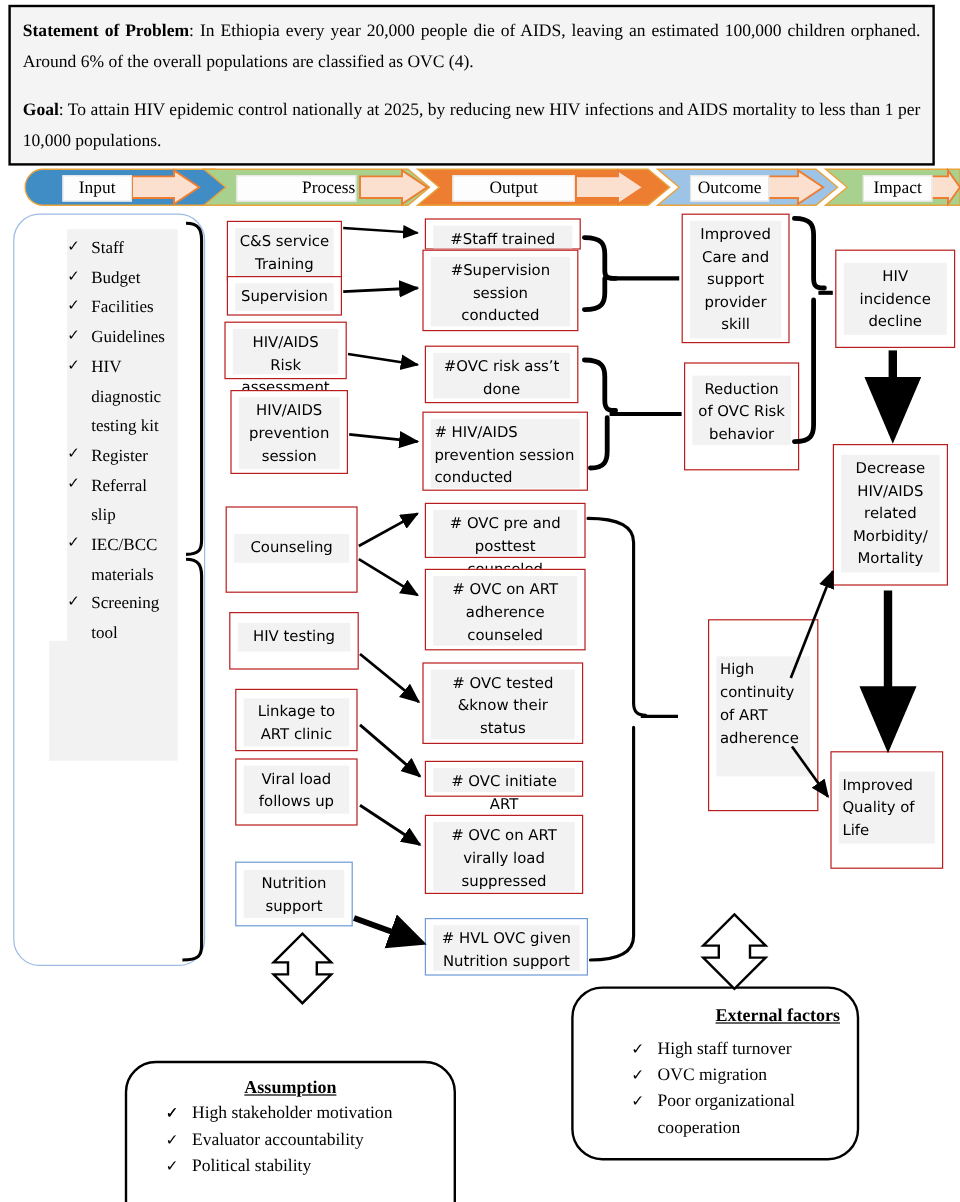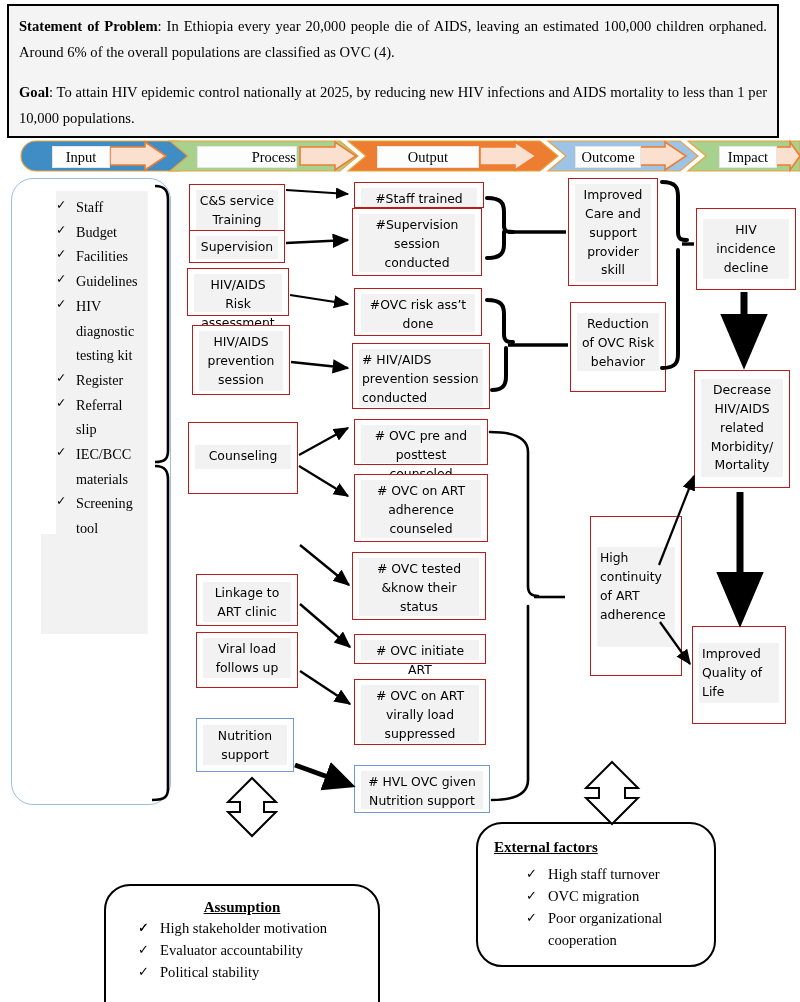--- a/index.html
+++ b/index.html
@@ -133,20 +133,23 @@
 assessment</div>
     </div>
   <div class="node" style="left:192px;top:325px;width:98px;height:70px;">
       <div class="inner" style="height: 60px; white-space: pre-line;">HIV/AIDS
 prevention
 session</div>
     </div>
   <div class="node" style="left:188px;top:422px;width:110px;height:72px;">
       <div class="inner" style="top: 22px; height: 24px; white-space: pre-line;">Counseling</div>
     </div>
+  <div class="node" style="left:191px;top:510px;width:108px;height:48px;">
+      <div class="inner" style="top: 8px; height: 24px; white-space: pre-line;">HIV testing</div>
+    </div>
   <div class="node" style="left:196px;top:574px;width:102px;height:52px;">
       <div class="inner" style="top: 7px; height: 40px; white-space: pre-line;">Linkage to
 ART clinic</div>
     </div>
   <div class="node" style="left:196px;top:632px;width:102px;height:56px;">
       <div class="inner" style="top: 5px; height: 40px; white-space: pre-line;">Viral load
 follows up</div>
     </div>
   <div class="node thick" style="left:196px;top:718px;width:98px;height:54px;">
       <div class="inner" style="top: 6px; height: 40px; white-space: pre-line;">Nutrition
@@ -238,21 +241,21 @@
     <div style="text-align:center;margin:0 0 2px 0;">
       <span class="hd">Assumption</span>
     </div>
     <div class="li" style="margin-left:16px;"><span class="ck">✓</span></div>
     <div class="li" style="margin-left:16px;"><span class="ck">✓</span><span>High stakeholder motivation</span></div>
     <div class="li" style="margin-left:16px;"><span class="ck">✓</span><span>Evaluator accountability</span></div>
     <div class="li" style="margin-left:16px;"><span class="ck">✓</span><span>Political stability</span></div>
   </div>
 
   <div class="callout" style="left:476px;top:822px;width:240px;height:145px;padding:14px 14px 0 16px;">
-    <div style="margin:0 0 8px 0;">
+    <div style="margin:0 0 8px 0;text-align:right;">
       <span class="hd">External factors</span>
     </div>
     <div class="li" style="margin-left:30px;"><span class="ck">✓</span><span>High staff turnover</span></div>
     <div class="li" style="margin-left:30px;"><span class="ck">✓</span><span>OVC migration</span></div>
     <div class="li" style="margin-left:30px;"><span class="ck">✓</span><span>Poor organizational cooperation</span></div>
   </div>
 
   <svg class="wires" viewBox="0 0 800 1002">
     <defs>
       <marker id="ah" markerWidth="8" markerHeight="8" refX="6.4" refY="3" orient="auto">

